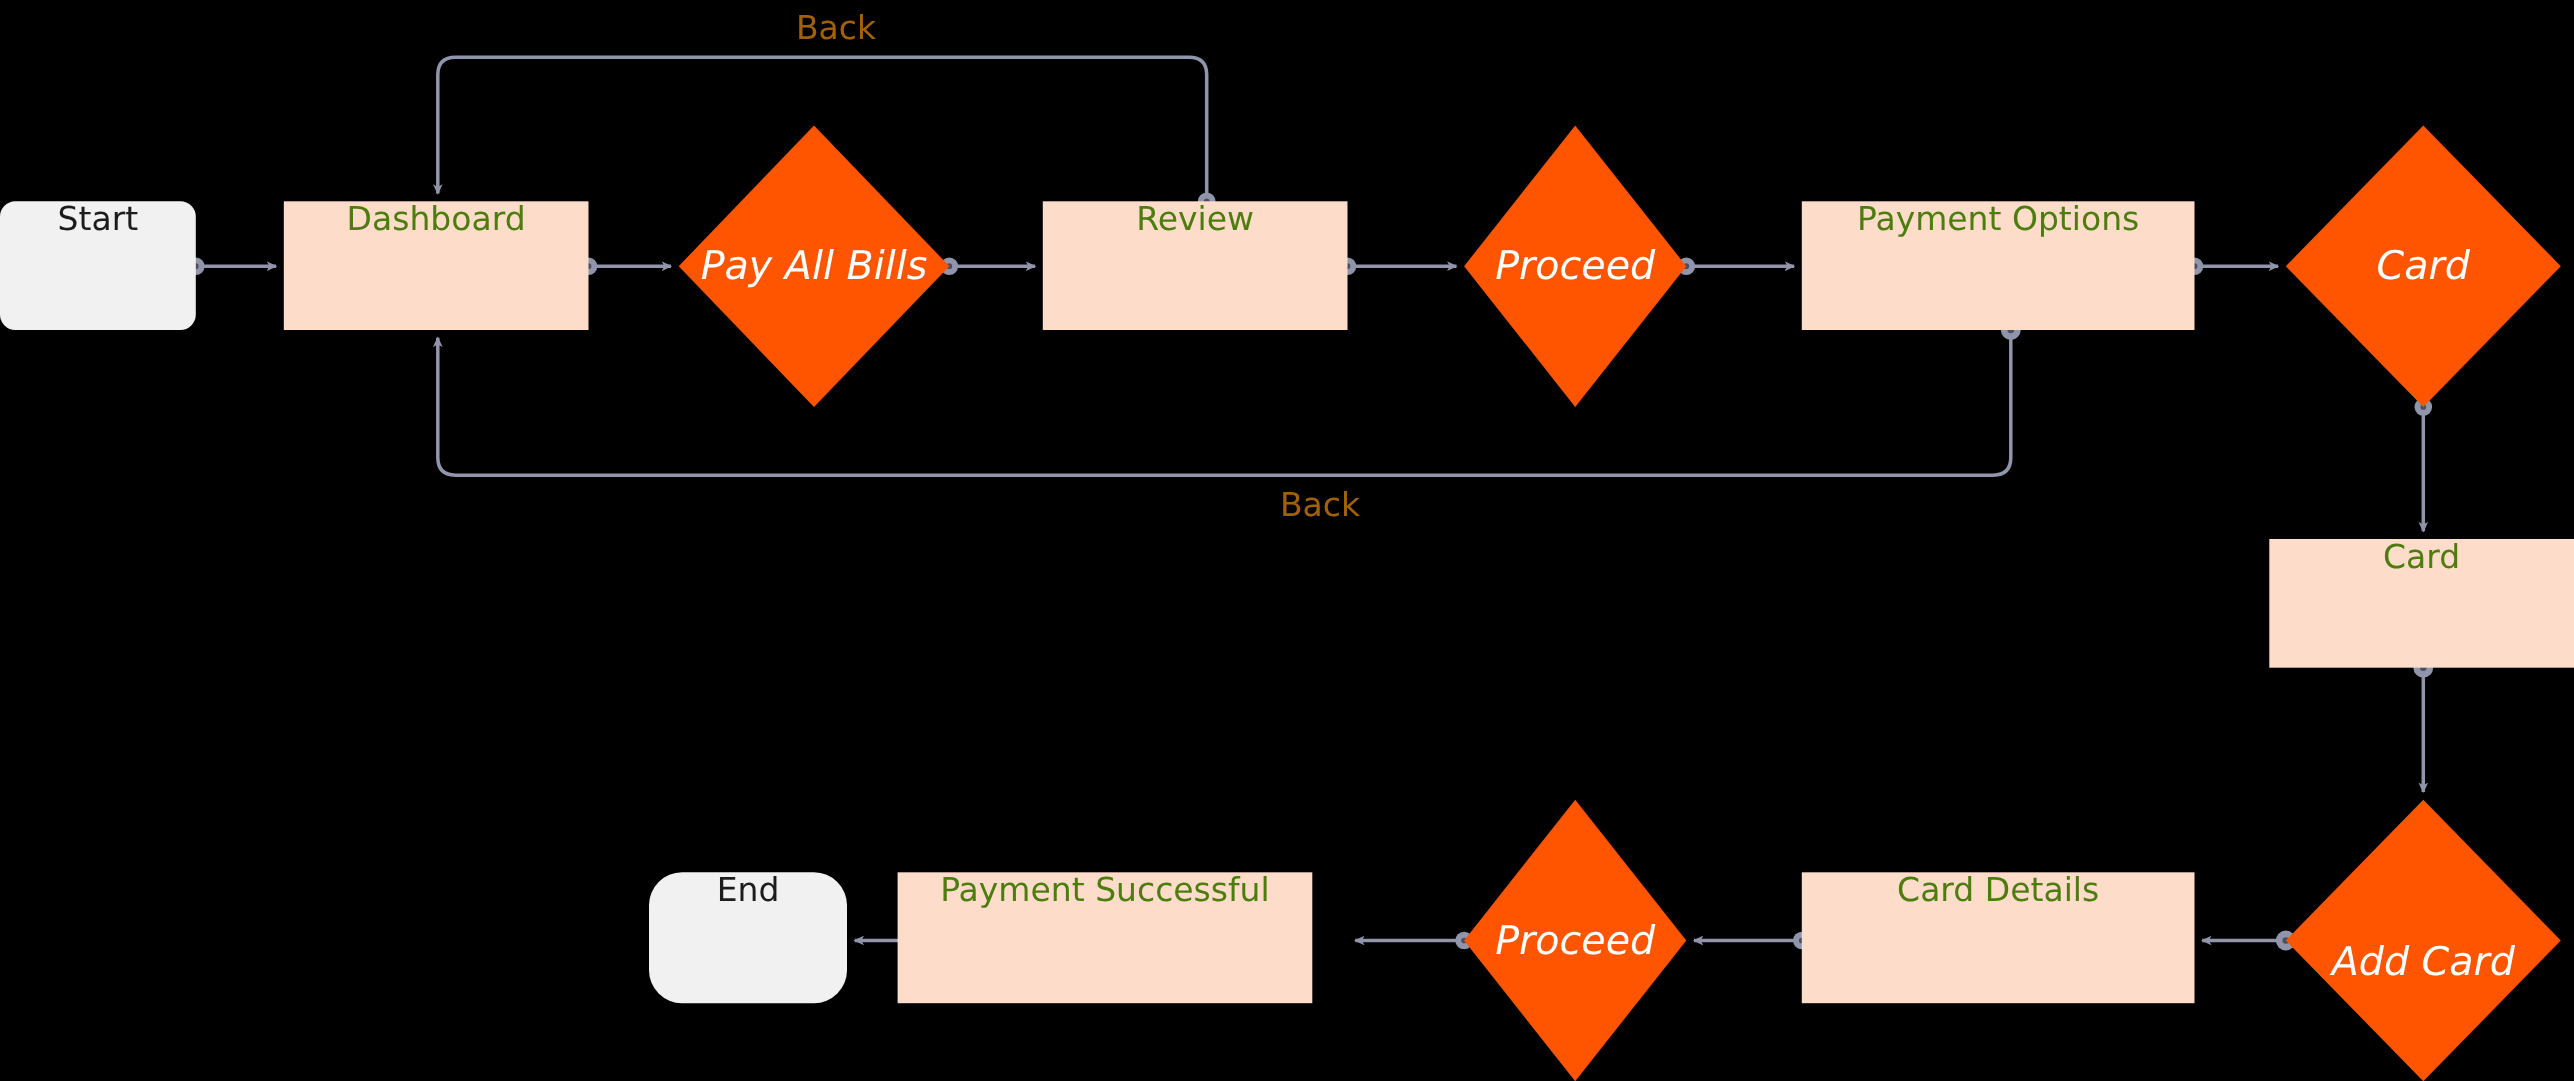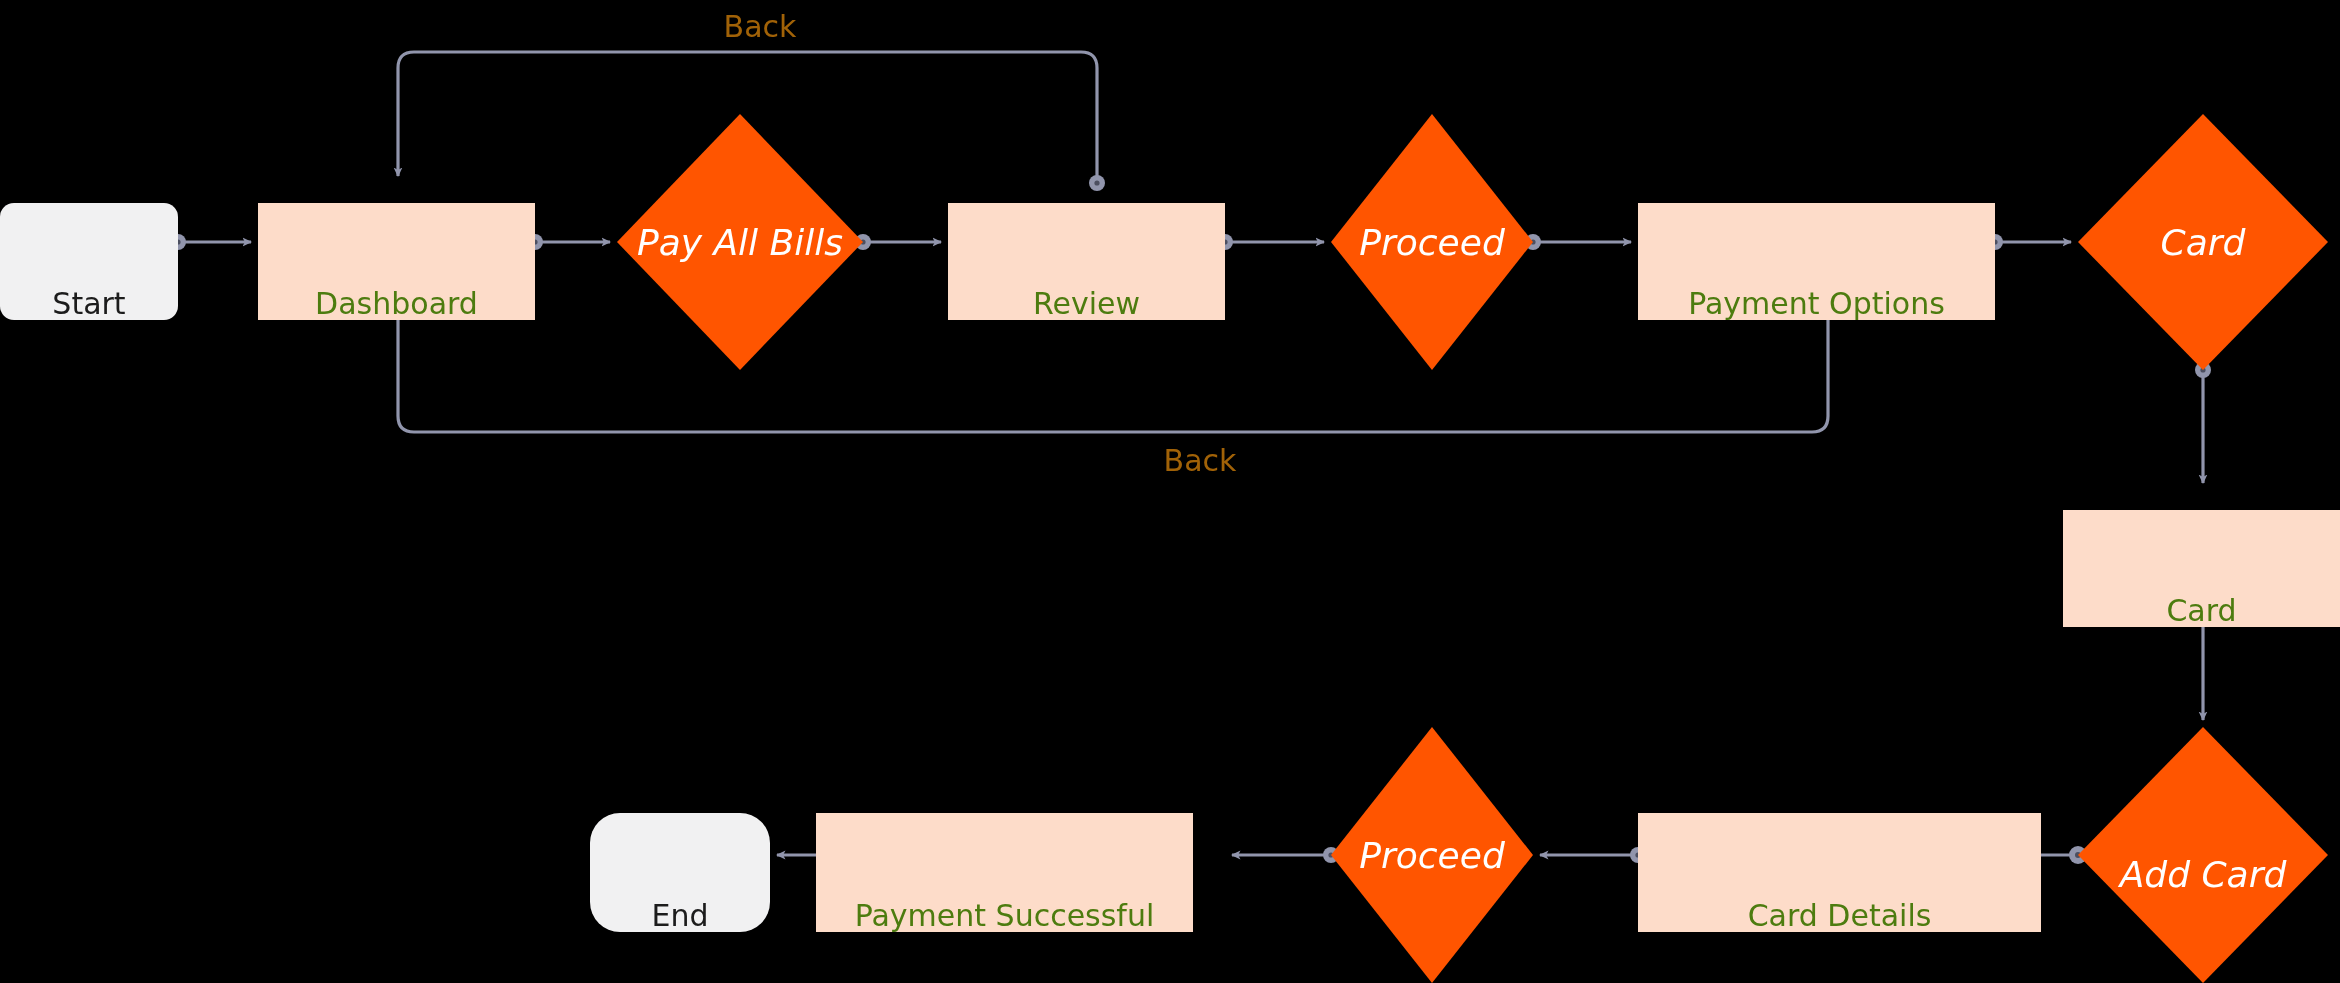--- a/index.html
+++ b/index.html
@@ -23,26 +23,25 @@
     position: absolute;
     left: 0;
     top: 0;
     width: 2340px;
     height: 983px;
     overflow: visible;
   }
   .node {
     position: absolute;
     display: flex;
-    align-items: flex-end;
+    align-items: flex-start;
     justify-content: center;
     box-sizing: border-box;
     text-align: center;
     line-height: 1.1;
-    margin-top: 20px;
   }
   .node-process {
     background: #FDDCC9;
     color: #4d7c0f;
     font-size: 30px;
   }
   .node-terminal {
     background: #F1F1F2;
     color: #1C1C1C;
     font-size: 30px;
@@ -163,21 +162,21 @@
   </div>
 
   <div class="node node-process" style="left:948px; top:183px; width:277px; height:117px;">
     <span>Review</span>
   </div>
 
   <div class="node node-process" style="left:2063px; top:490px; width:277px; height:117px;">
     <span>Card</span>
   </div>
 
-  <div class="node node-process" style="left:1638px; top:793px; width:403px; height:119px;">
+  <div class="node node-process" style="left:1638px; top:793px; width:357px; height:119px;">
     <span>Card Details</span>
   </div>
 
   <div class="node node-process" style="left:816px; top:793px; width:377px; height:119px;">
     <span>Payment Successful</span>
   </div>
 
   <div class="node node-terminal" style="left:590px; top:793px; width:180px; height:119px;border-radius:30px;">
     <span>End</span>
   </div>

